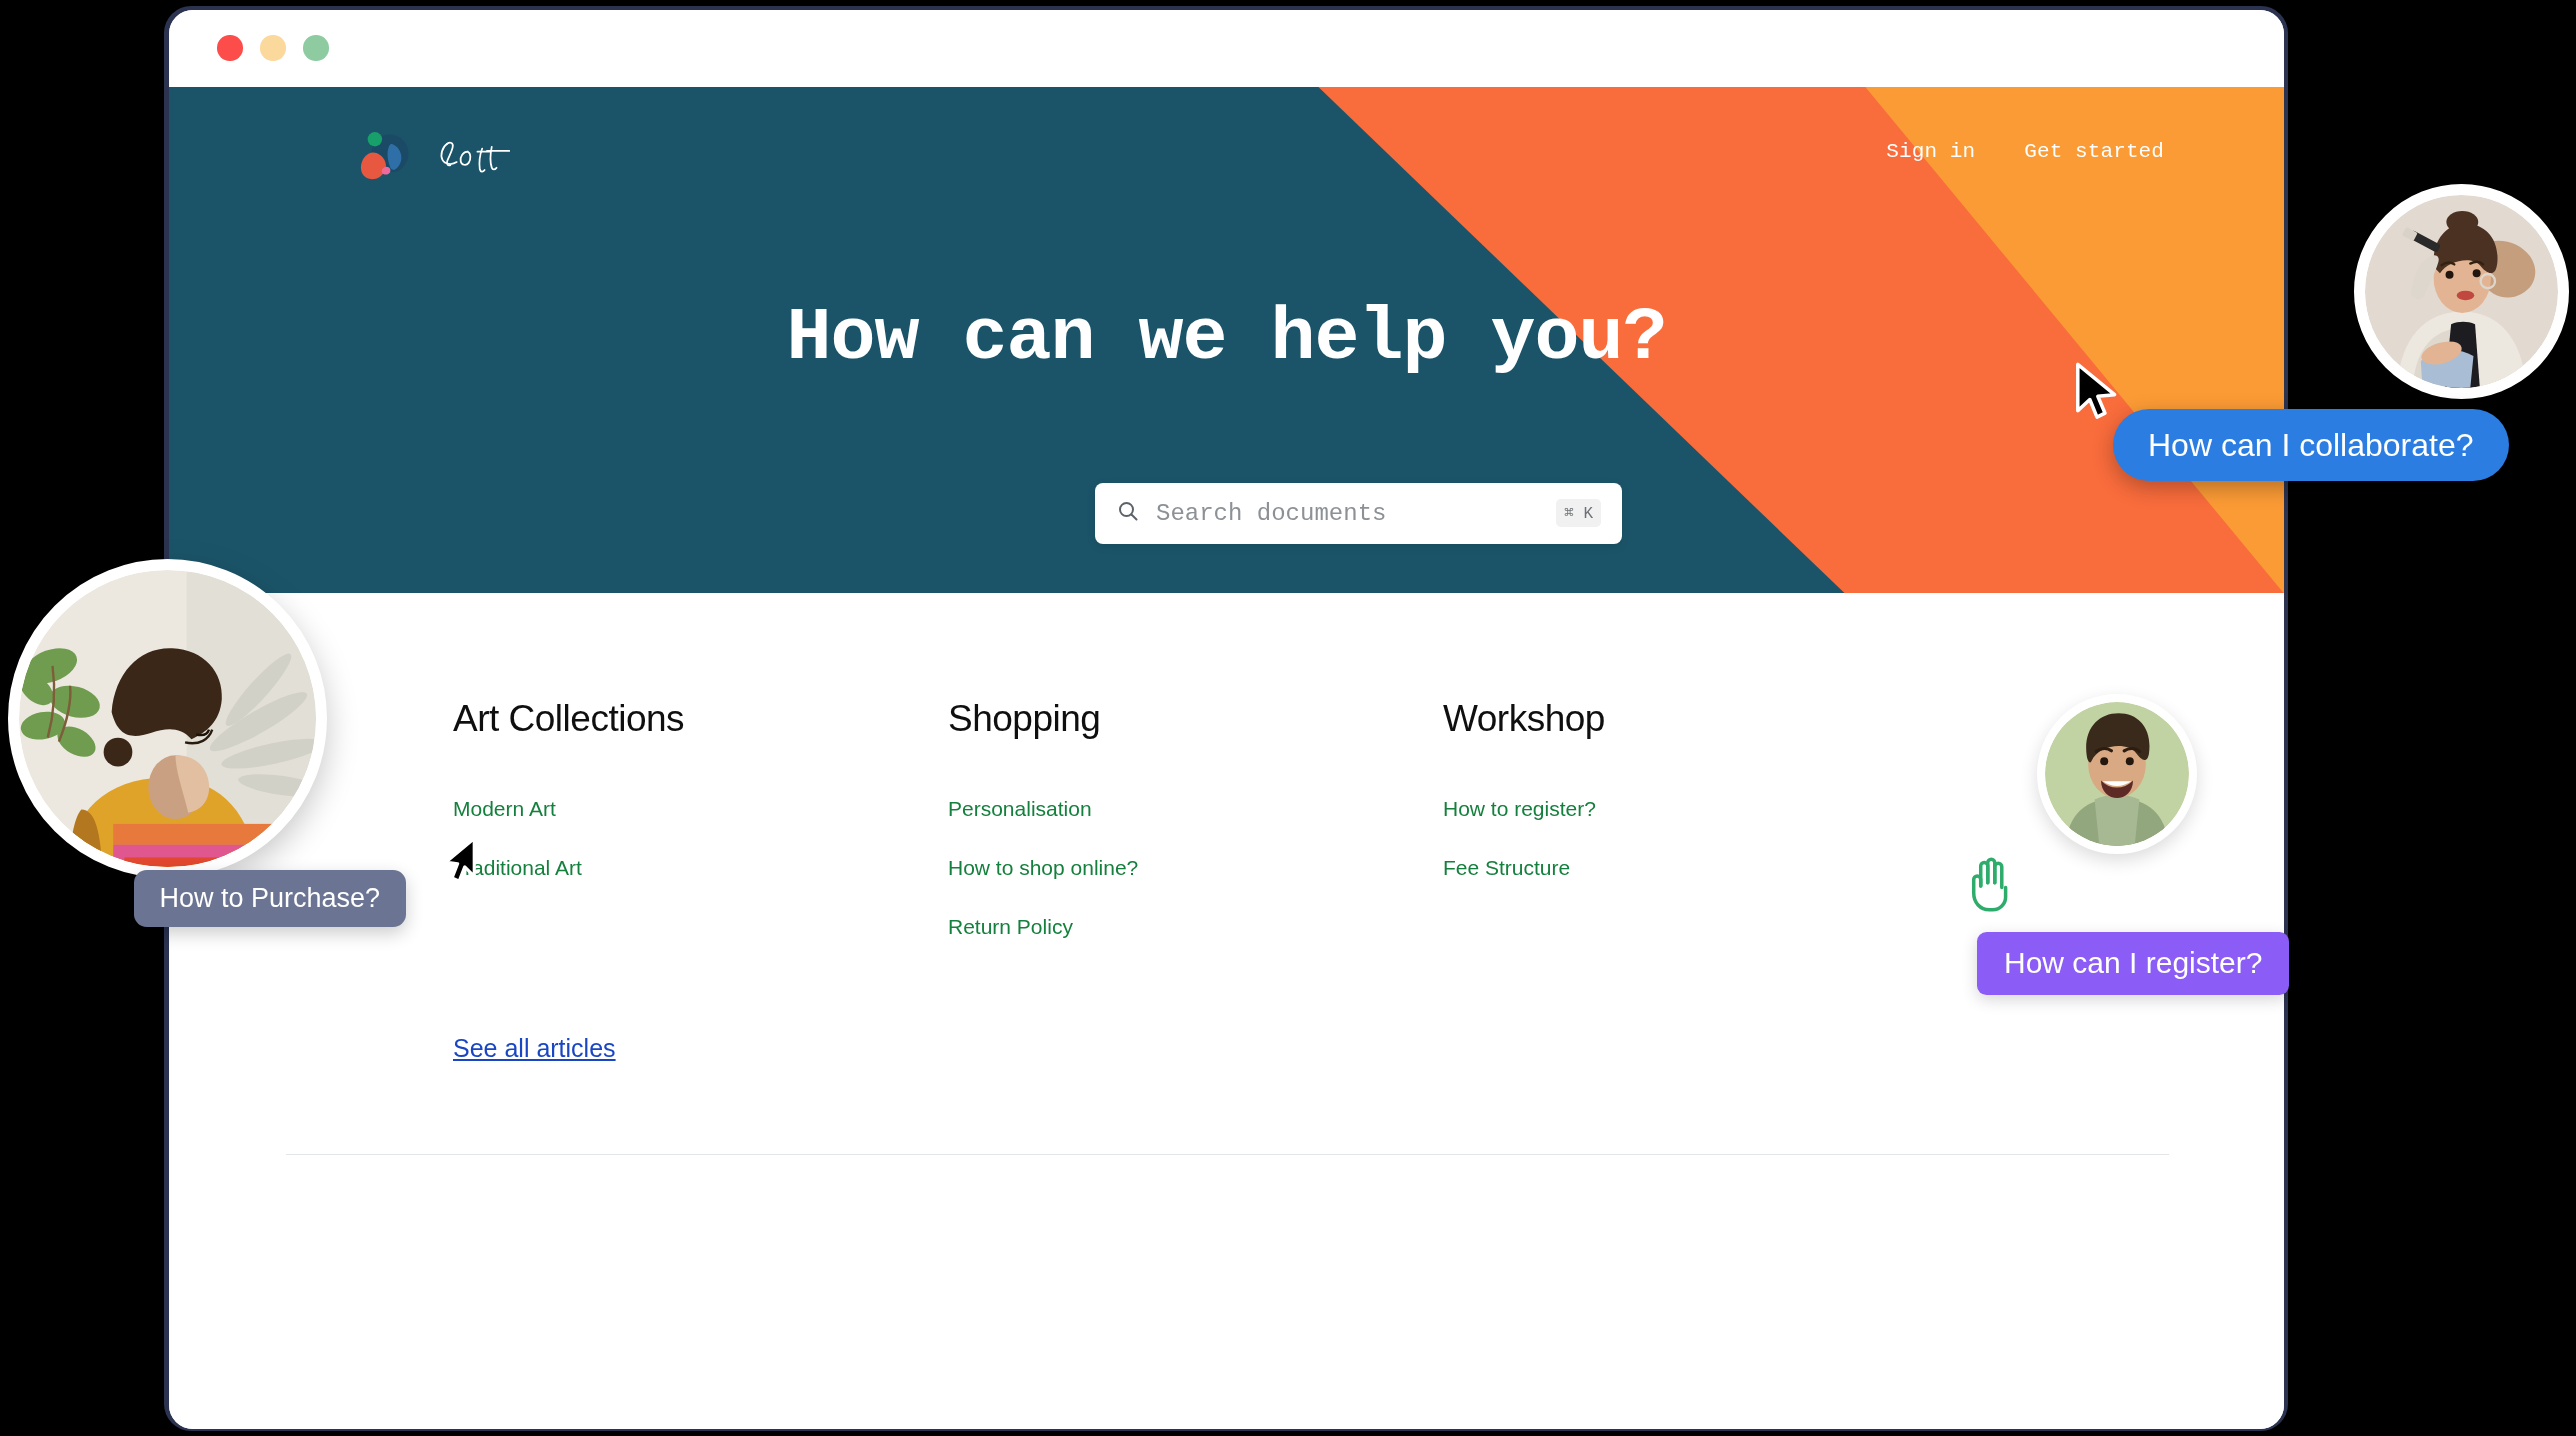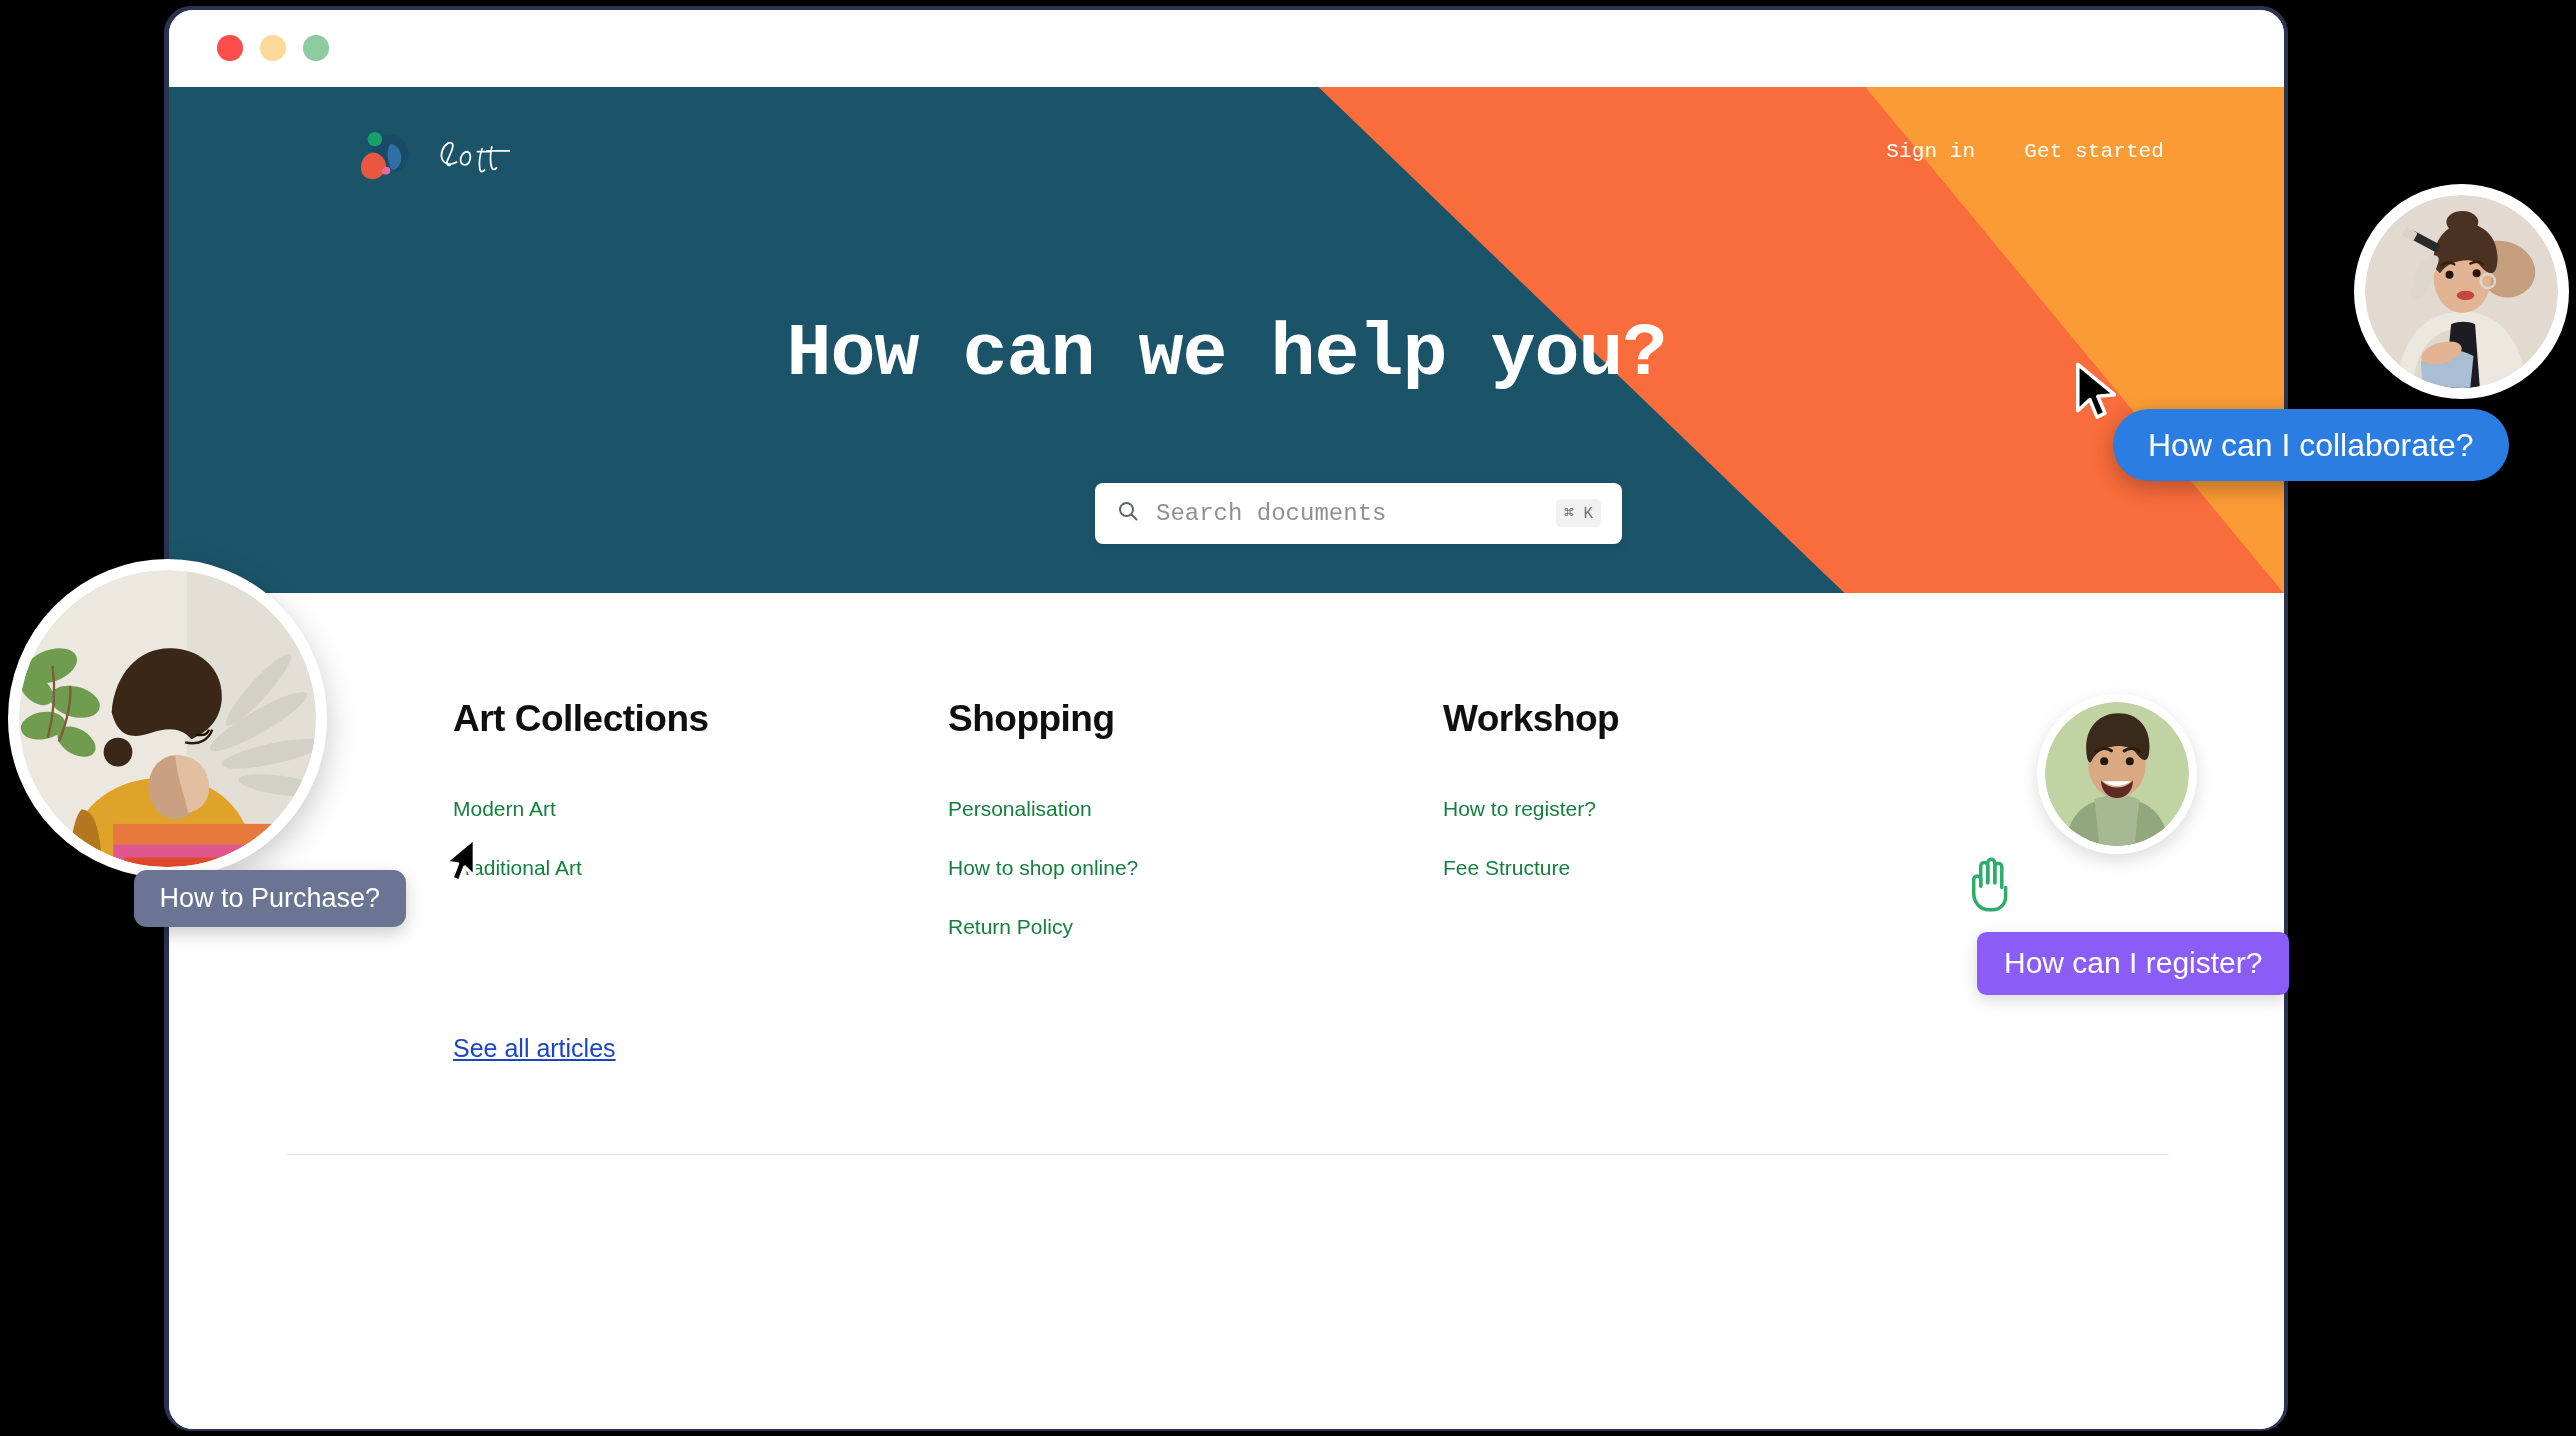--- a/index.html
+++ b/index.html
@@ -52,21 +52,21 @@
   .logo-mark{position:relative;width:61px;height:61px;}
   .nav{
     position:absolute;right:120px;top:53px;display:flex;align-items:center;gap:49px;
   }
   .nav a{
     color:#fff;font-size:21px;letter-spacing:0.1px;text-decoration:none;white-space:nowrap;
   }
 
   .hero-title{
     position:absolute;left:0;right:0;top:209px;text-align:center;
-    color:#fff;font-size:75px;font-weight:700;letter-spacing:-1px;margin:16px;
+    color:#fff;font-size:75px;font-weight:700;letter-spacing:-1px;margin:0;
   }
 
   .searchbar{
     position:absolute;left:926px;top:396px;width:527px;height:61px;
     background:#fff;border-radius:8px;display:flex;align-items:center;
     padding:0 21px;box-sizing:border-box;gap:16px;
     box-shadow:0 2.4px 8px rgba(0,0,0,.10);
   }
   .search-placeholder{
     flex:1;color:#8c9196;font-size:24px;
@@ -78,21 +78,21 @@
 
   
   .content{
     position:absolute;left:0;top:583px;width:2115px;height:836px;background:#fff;
   }
   .columns{
     position:absolute;left:284px;top:105px;width:1596px;display:flex;
   }
   .col{width:495px;}
   .col h2{
-    margin:0 0 57px 0;font-size:37px;font-weight:700;color:#0f0f10;letter-spacing:-0.5px;
+    margin:0 0 57px 0;font-size:37px;font-weight:400;color:#0f0f10;letter-spacing:-0.5px;
   }
   .col a{
     display:block;color:#15803d;font-size:21px;text-decoration:none;margin-bottom:35px;
   }
   .see-all{
     position:absolute;left:284px;top:441px;color:#1a46c4;font-size:25px;
     text-decoration:underline;
   }
   .divider{
     position:absolute;left:117px;top:561px;width:1883px;height:1.6px;background:#e3e5e7;

